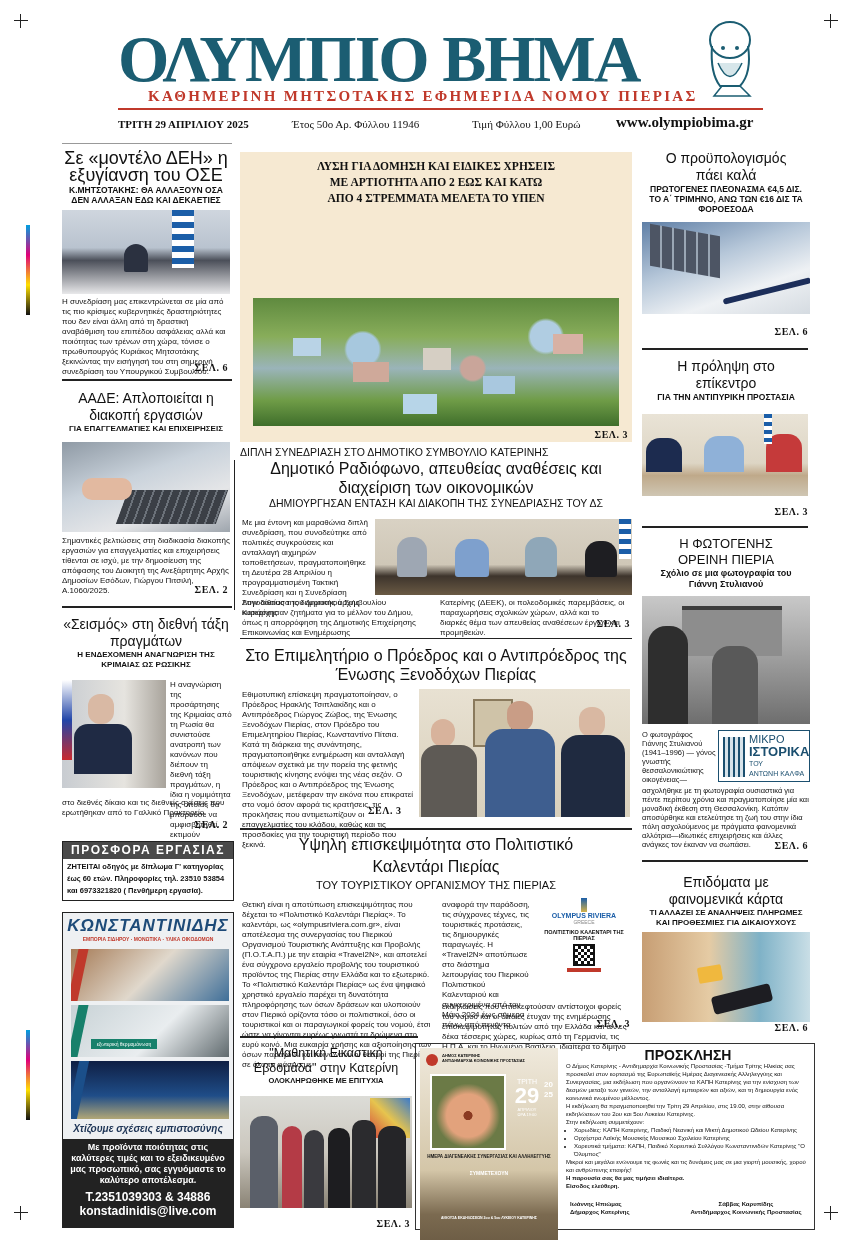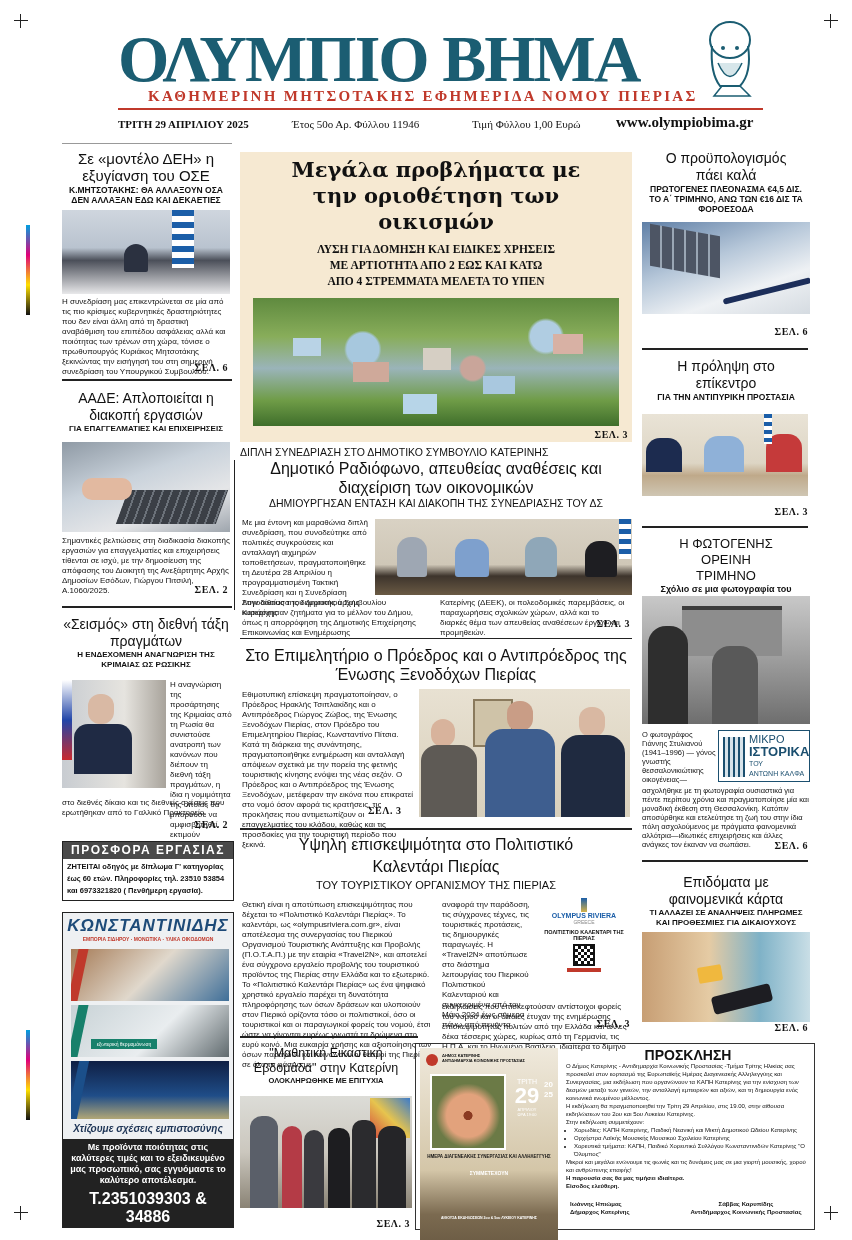--- a/index.html
+++ b/index.html
@@ -47,21 +47,21 @@
   <div class="masthead-sub">ΚΑΘΗΜΕΡΙΝΗ ΜΗΤΣΟΤΑΚΗΣ ΕΦΗΜΕΡΙΔΑ ΝΟΜΟΥ ΠΙΕΡΙΑΣ</div>
   <div class="mast-rule"></div>
   <div class="meta" style="left:118px;">ΤΡΙΤΗ 29 ΑΠΡΙΛΙΟΥ 2025</div>
   <div class="meta" style="left:292px;font-weight:normal;">Έτος 50ο Αρ. Φύλλου 11946</div>
   <div class="meta" style="left:472px;font-weight:normal;">Τιμή Φύλλου 1,00 Ευρώ</div>
   <div class="url">www.olympiobima.gr</div>
 </header>
 <div class="hline" style="left:62px;top:143px;width:170px;height:1px;background:#999;"></div>
 
 <article class="abs" style="left:60px;top:150px;width:172px;height:225px;">
-  <h2 class="h-sans" style="font-size:15px;line-height:17px;font-weight:normal;">Σε «μοντέλο ΔΕΗ» η εξυγίανση του ΟΣΕ</h2>
+  <h2 class="h-sans" style="font-size:18px;line-height:17px;font-weight:normal;">Σε «μοντέλο ΔΕΗ» η εξυγίανση του ΟΣΕ</h2>
   <div class="h-sans" style="font-size:8.5px;font-weight:bold;line-height:10px;margin-top:1px;">Κ.ΜΗΤΣΟΤΑΚΗΣ: ΘΑ ΑΛΛΑΞΟΥΝ ΟΣΑ ΔΕΝ ΑΛΛΑΞΑΝ ΕΔΩ ΚΑΙ ΔΕΚΑΕΤΙΕΣ</div>
   <div class="photo" style="left:2px;top:60px;width:168px;height:84px;background:linear-gradient(180deg,#cfd6de 0%,#b9c3cf 45%,#4b4f59 60%,#e8e8ea 100%);">
     <div class="abs" style="left:110px;top:0;width:22px;height:58px;background:repeating-linear-gradient(180deg,#1b5ea8 0 6px,#fff 6px 12px);"></div>
     <div class="abs" style="left:62px;top:34px;width:24px;height:28px;background:#2b3140;border-radius:12px 12px 2px 2px;"></div>
   </div>
   <p class="body-t abs" style="left:2px;top:147px;width:168px;">Η συνεδρίαση μας επικεντρώνεται σε μία από τις πιο κρίσιμες κυβερνητικές δραστηριότητες που δεν είναι άλλη από τη δραστική αναβάθμιση του επιπέδου ασφάλειας αλλά και ποιότητας των τρένων στη χώρα, τόνισε ο πρωθυπουργός Κυριάκος Μητσοτάκης ξεκινώντας την εισήγησή του στη σημερινή συνεδρίαση του Υπουργικού Συμβουλίου.</p>
   <span class="sel abs" style="right:4px;top:212px;">ΣΕΛ. 6</span>
 </article>
 <div class="hline" style="left:62px;top:379px;width:170px;"></div>
 
@@ -105,27 +105,26 @@
   <div class="photo" style="left:8px;top:92px;width:158px;height:52px;background:linear-gradient(135deg,#c8d2d6,#e9edef 55%,#606a6e);">
     <div class="abs" style="left:2px;top:0;width:10px;height:52px;background:#17806b;transform:skewX(-12deg);"></div>
     <div class="abs" style="left:20px;top:34px;width:66px;height:10px;background:#17806b;color:#fff;font-size:5px;line-height:10px;text-align:center;">εξωτερική θερμομόνωση</div>
   </div>
   <div class="photo" style="left:8px;top:148px;width:158px;height:58px;background:linear-gradient(180deg,#0f1f44,#1f4d88 60%,#b2a776);">
     <div class="abs" style="left:2px;top:0;width:10px;height:58px;background:#1b4f8a;transform:skewX(-12deg);"></div>
   </div>
   <div style="position:absolute;left:0;top:210px;width:170px;text-align:center;font-style:italic;font-weight:bold;font-size:10px;color:#1d3455;">Χτίζουμε σχέσεις εμπιστοσύνης</div>
   <div style="position:absolute;left:0;top:226px;width:170px;height:88px;background:#222;color:#fff;text-align:center;padding:3px 6px;">
     <p style="font-size:9px;line-height:11px;font-weight:bold;">Με προϊόντα ποιότητας στις καλύτερες τιμές και το εξειδικευμένο μας προσωπικό, σας εγγυόμαστε το καλύτερο αποτέλεσμα.</p>
-    <p style="font-size:16px;font-weight:bold;margin-top:4px;">Τ.2351039303 &amp; 34886</p>
+    <p style="font-size:12px;font-weight:bold;margin-top:4px;">Τ.2351039303 &amp; 34886</p>
     <p style="font-size:12px;font-weight:bold;">konstadinidis@live.com</p>
   </div>
 </section>
 
 <article class="abs" style="left:240px;top:152px;width:392px;height:290px;background:#f6e9d2;">
-  <h1 style="font-family:'DejaVu Serif',serif;font-weight:bold;font-size:21px;line-height:26px;text-align:center;margin-top:5px;padding:0 30px;">Μεγάλα προβλήματα με την οριοθέτηση των οικισμών</h1>
   <div style="font-family:'Liberation Serif',serif;font-weight:bold;font-size:11.5px;line-height:16px;text-align:center;margin-top:6px;">
     <div>ΛΥΣΗ ΓΙΑ ΔΟΜΗΣΗ ΚΑΙ ΕΙΔΙΚΕΣ ΧΡΗΣΕΙΣ</div>
     <div>ΜΕ ΑΡΤΙΟΤΗΤΑ ΑΠΟ 2 ΕΩΣ ΚΑΙ ΚΑΤΩ</div>
     <div>ΑΠΟ 4 ΣΤΡΕΜΜΑΤΑ ΜΕΛΕΤΑ ΤΟ ΥΠΕΝ</div>
   </div>
   <div class="photo" style="left:13px;top:146px;width:366px;height:128px;background:radial-gradient(circle at 30% 40%,#a7c8de 0 6%,transparent 7%),radial-gradient(circle at 60% 55%,#c9a59a 0 5%,transparent 6%),radial-gradient(circle at 80% 30%,#b0cde2 0 5%,transparent 6%),linear-gradient(180deg,#5f8a3f 0%,#88ad5a 30%,#9ab4b9 55%,#6f9c47 80%,#3f6e2b 100%);">
     <div class="abs" style="left:40px;top:40px;width:28px;height:18px;background:#b9d3e6;"></div>
     <div class="abs" style="left:100px;top:64px;width:36px;height:20px;background:#cfa99a;"></div>
     <div class="abs" style="left:170px;top:50px;width:28px;height:22px;background:#d6cfc4;"></div>
     <div class="abs" style="left:230px;top:78px;width:32px;height:18px;background:#a9c8df;"></div>
@@ -263,21 +262,21 @@
     <div class="abs" style="left:4px;top:24px;width:36px;height:34px;background:#1c2b4f;border-radius:14px 14px 0 0;"></div>
     <div class="abs" style="left:62px;top:22px;width:40px;height:36px;background:#8fb1d8;border-radius:14px 14px 0 0;"></div>
     <div class="abs" style="left:124px;top:20px;width:36px;height:38px;background:#c53a3a;border-radius:14px 14px 0 0;"></div>
     <div class="abs" style="left:122px;top:0;width:8px;height:30px;background:repeating-linear-gradient(180deg,#1b5ea8 0 4px,#fff 4px 8px);"></div>
   </div>
   <span class="sel abs" style="right:4px;top:148px;">ΣΕΛ. 3</span>
 </article>
 <div class="hline" style="left:642px;top:526px;width:166px;"></div>
 
 <article class="abs" style="left:640px;top:536px;width:172px;height:316px;">
-  <h2 class="h-sans" style="font-size:13px;line-height:16px;font-weight:normal;padding:0 30px;">Η ΦΩΤΟΓΕΝΗΣ ΟΡΕΙΝΗ ΤΡΙΜΗΝΟ</h2>
+  <h2 class="h-sans" style="font-size:13px;line-height:16px;font-weight:normal;padding:0 30px;">Η ΦΩΤΟΓΕΝΗΣ ΟΡΕΙΝΗ ΠΙΕΡΙΑ</h2>
   <div class="h-sans" style="font-size:9px;font-weight:bold;line-height:11px;padding:0 14px;">Σχόλιο σε μια φωτογραφία του Γιάννη Στυλιανού</div>
   <div class="photo" style="left:2px;top:60px;width:168px;height:128px;background:linear-gradient(180deg,#c8c8c8 0%,#a6a6a6 40%,#6e6e6e 100%);filter:grayscale(1);">
     <div class="abs" style="left:40px;top:10px;width:100px;height:50px;background:#8d8d8d;border-top:4px solid #3d3d3d;"></div>
     <div class="abs" style="left:6px;top:30px;width:40px;height:98px;background:#2e2e2e;border-radius:18px 18px 0 0;"></div>
     <div class="abs" style="left:70px;top:50px;width:46px;height:78px;background:#595959;border-radius:18px 18px 0 0;"></div>
   </div>
   <p class="body-t abs" style="left:2px;top:194px;width:74px;font-size:7.5px;line-height:9px;">Ο φωτογράφος Γιάννης Στυλιανού (1941–1996) — γόνος γνωστής θεσσαλονικιώτικης οικογένειας—</p>
   <div class="abs" style="left:78px;top:194px;width:92px;height:52px;border:1px solid #1b4f6f;">
     <div class="abs" style="left:4px;top:6px;width:22px;height:40px;background:repeating-linear-gradient(90deg,#1b4f6f 0 2px,#d7e3ea 2px 5px);"></div>
     <div class="abs" style="left:30px;top:2px;font-size:11px;line-height:12px;color:#1b4f6f;">ΜΙΚΡΟ</div>

